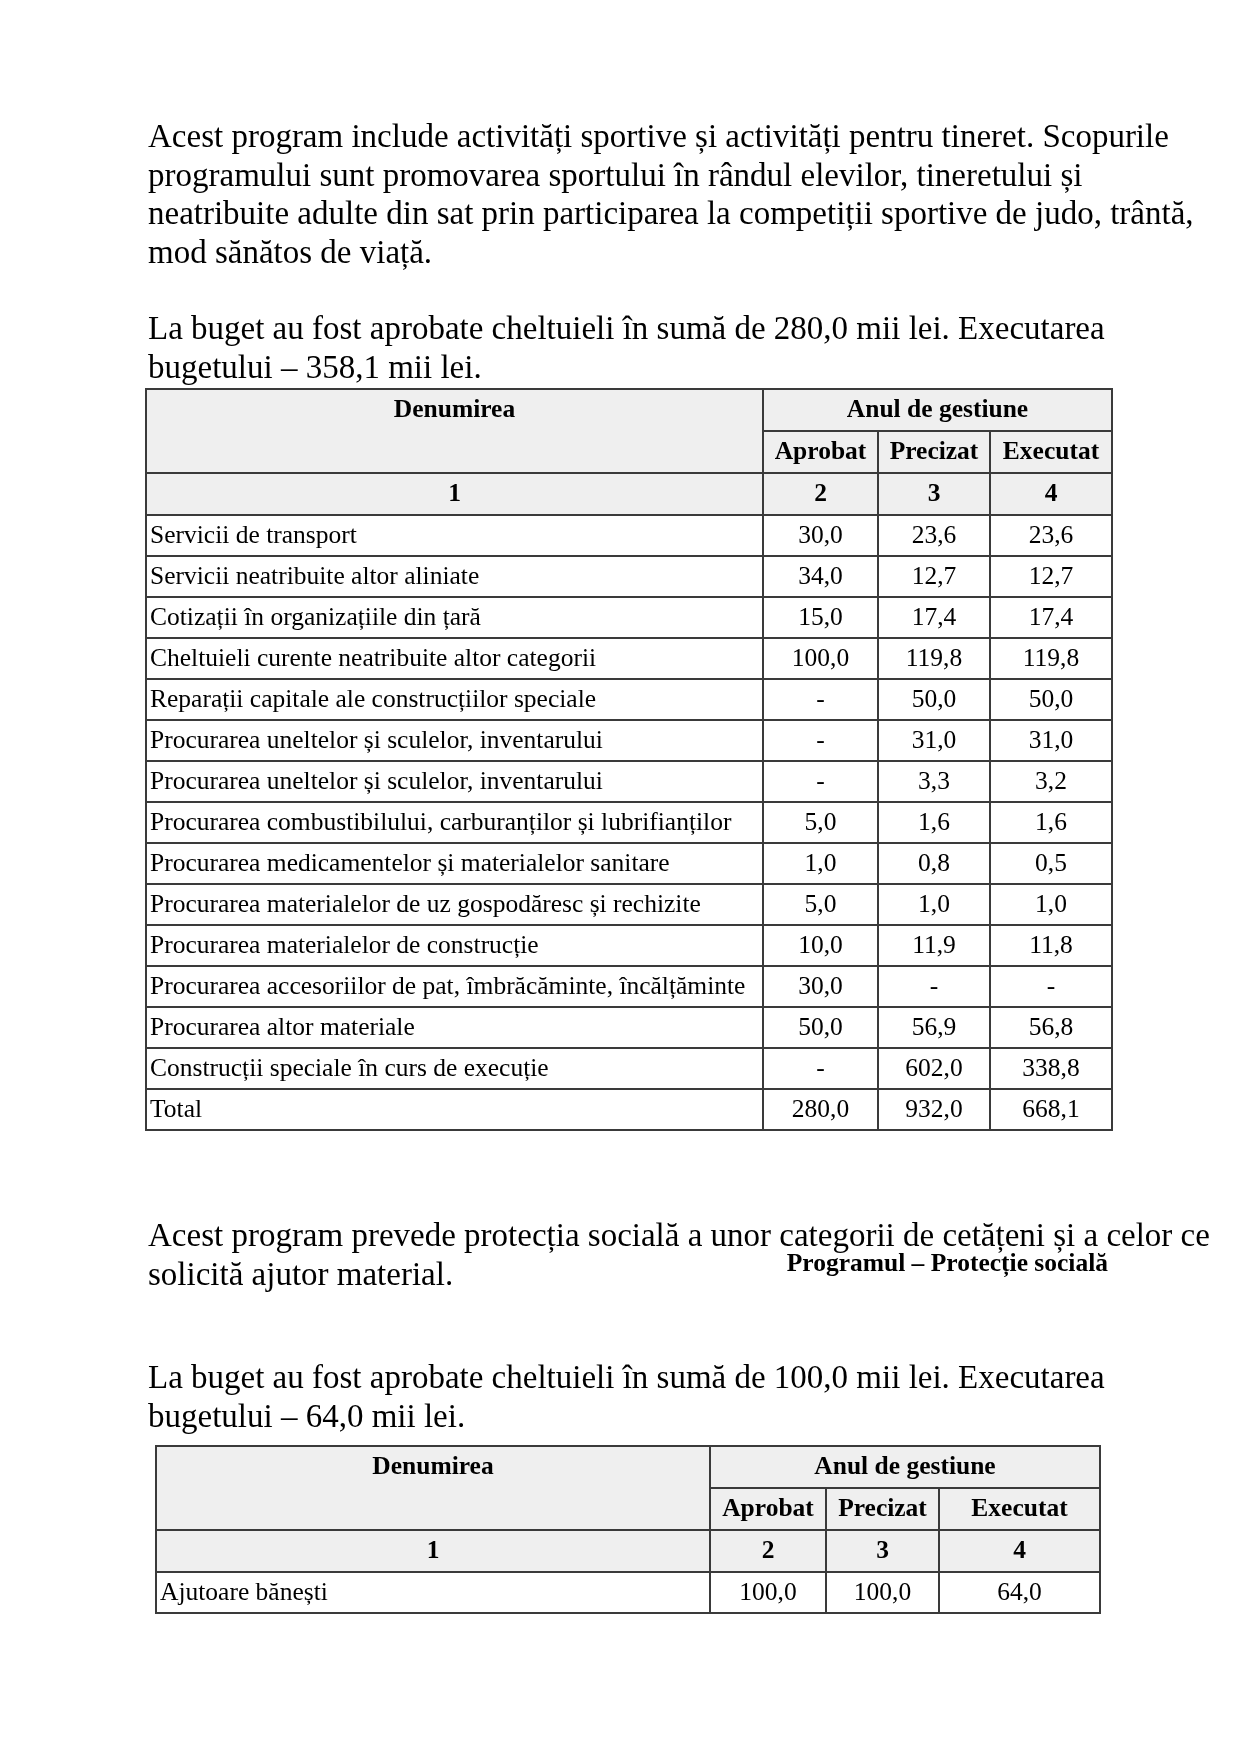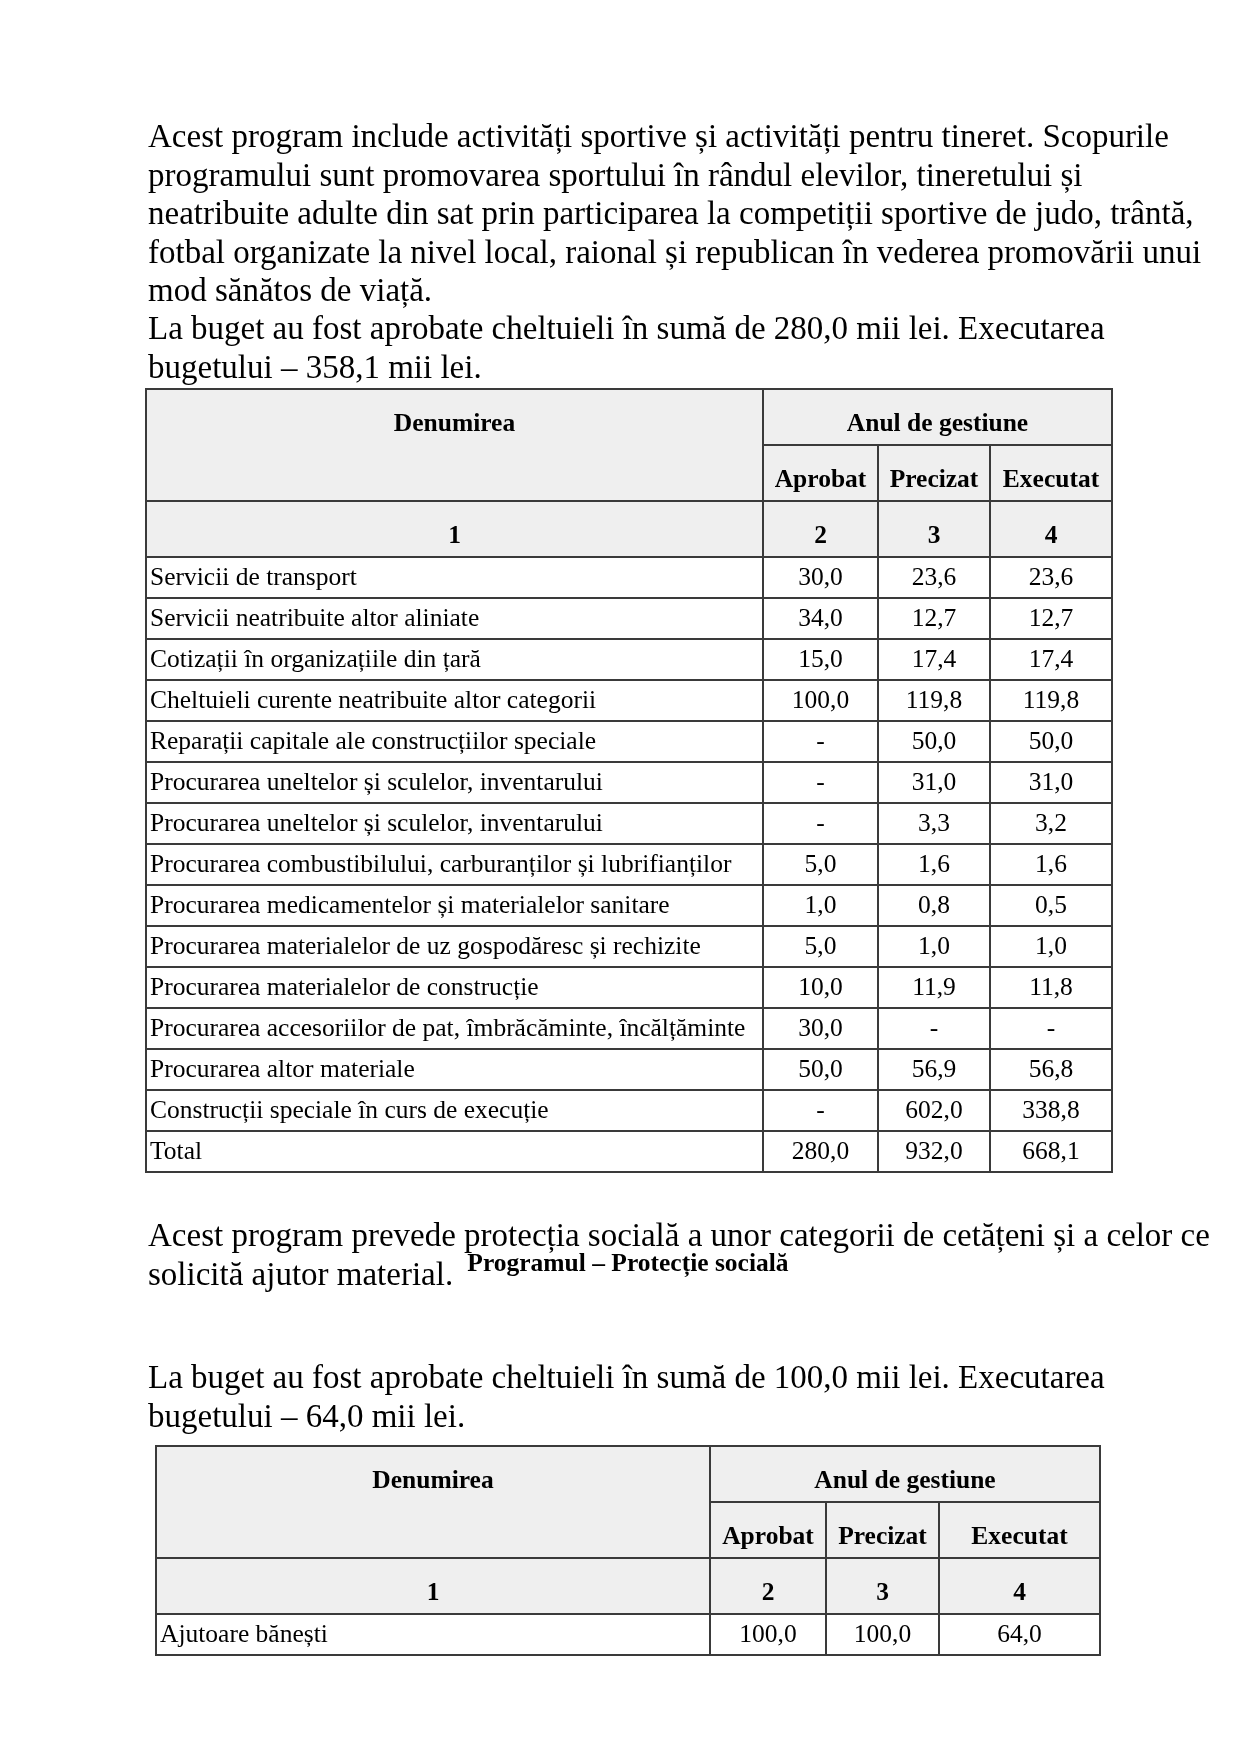--- a/index.html
+++ b/index.html
@@ -18,21 +18,21 @@
       width: 960px;
       font-size: 33px;
       line-height: 38.5px;
       margin: 0;
     }
     .para .line { display: block; white-space: nowrap; }
     #intro1 { top: 117px; }
     #budget1 { top: 309px; }
     #heading2 {
       position: absolute; left: 148px; width: 960px; top: 1245px;
-      text-align: center; font-weight: bold; font-size: 25.5px; line-height: 36px; margin: 0;
+      text-align: right; font-weight: bold; font-size: 25.5px; line-height: 36px; margin: 0;
     }
     #intro2 { top: 1216px; }
     #budget2 { top: 1358px; }
 
     table.budget {
       position: absolute;
       border-collapse: collapse;
       font-size: 25.5px;
       table-layout: fixed;
     }
@@ -40,38 +40,37 @@
       border: 2px solid #3a3a3a;
       padding: 0 3px;
       vertical-align: top;
       line-height: 33px;
     }
     table.budget th {
       background: #efefef;
       font-weight: bold;
       text-align: center;
       height: 38px;
-      padding-top: 16px;
+      padding-top: 2px;
     }
     table.budget td { height: 37px; padding-top: 2px; }
     table.budget td.name { text-align: left; }
     table.budget td.num { text-align: center; }
     #table1 { left: 145px; top: 388px; width: 966px; }
     #table2 { left: 155px; top: 1445px; width: 944px; }
   </style>
 </head>
 <body>
 
 <div class="page">
 
   <p class="para" id="intro1">
     <span class="line">Acest program include activități sportive și activități pentru tineret. Scopurile</span>
     <span class="line">programului sunt promovarea sportului în rândul elevilor, tineretului și</span>
     <span class="line">neatribuite adulte din sat prin participarea la competiții sportive de judo, trântă,</span>
-    <span class="line">fotbal  organizate la nivel local, raional și republican în vederea promovării unui</span>
     <span class="line">mod sănătos de viață.</span>
   </p>
 
   <p class="para" id="budget1">
     <span class="line">La buget au fost aprobate cheltuieli în sumă de 280,0 mii lei. Executarea</span>
     <span class="line">bugetului – 358,1 mii lei.</span>
   </p>
 
   <table class="budget" id="table1">
     <colgroup>

